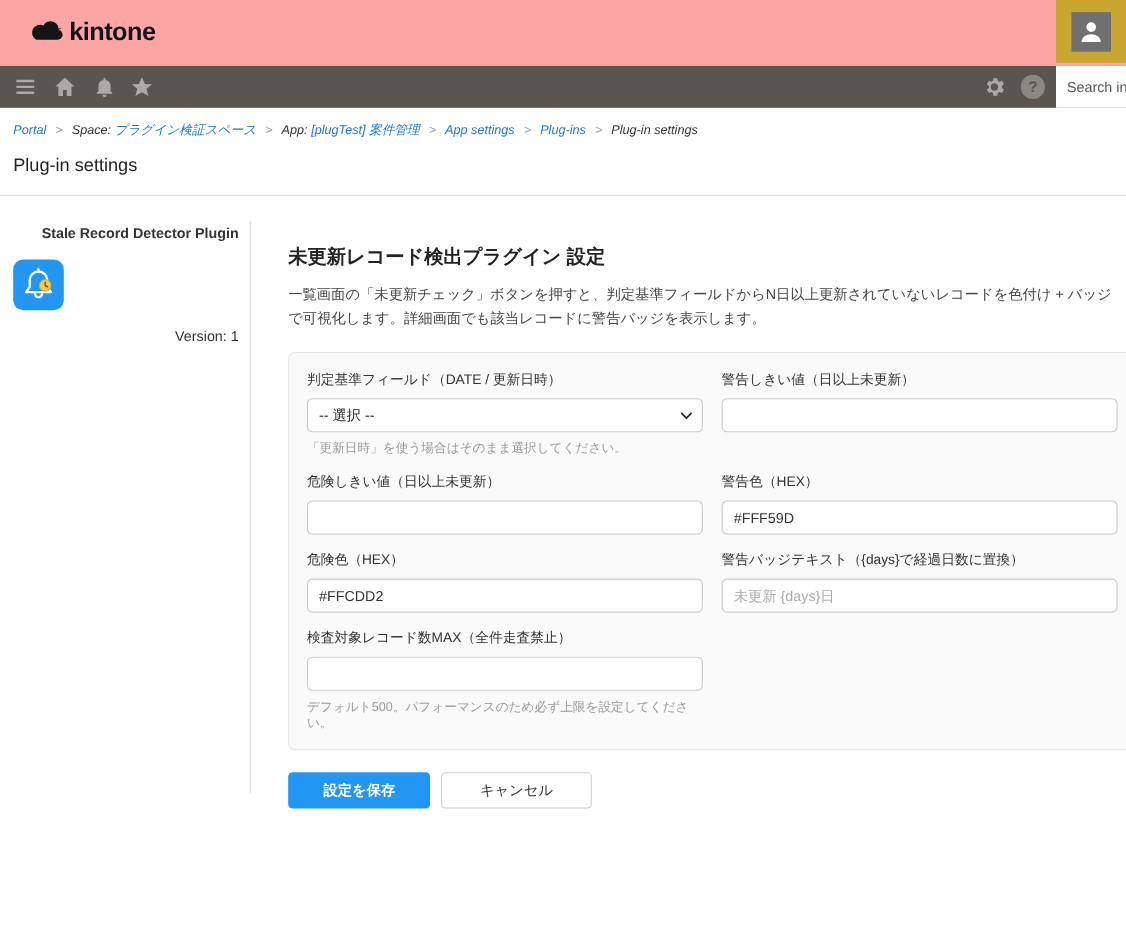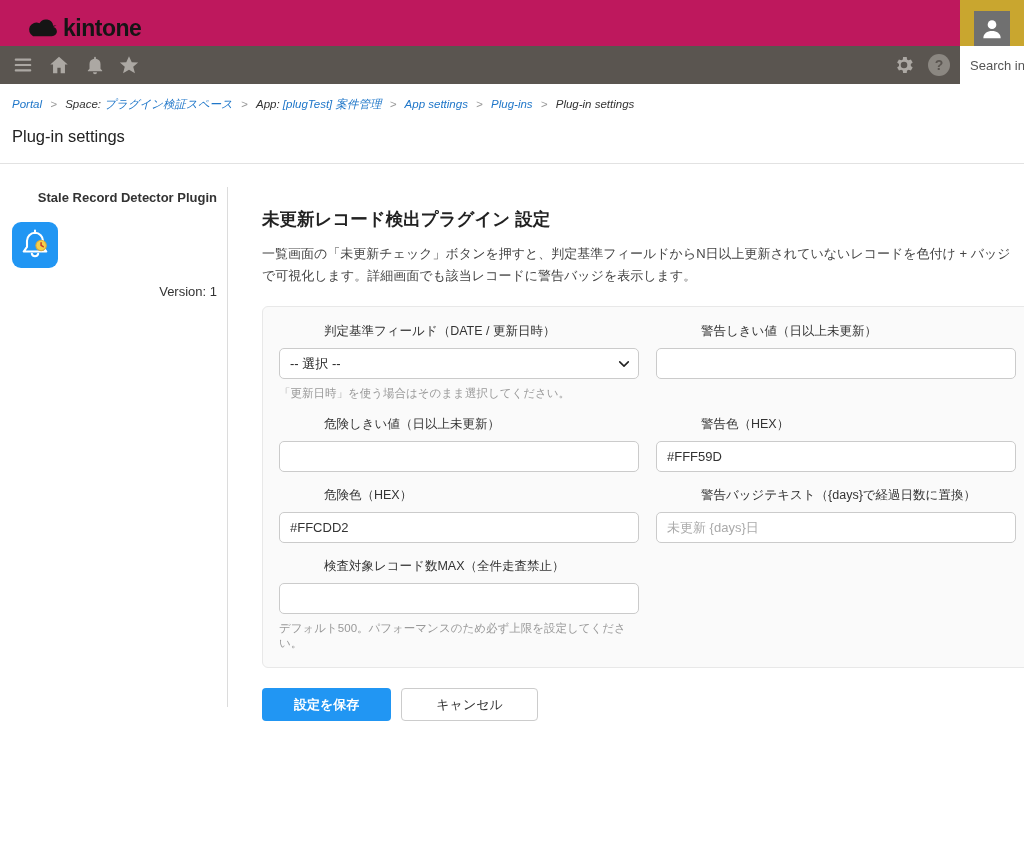--- a/index.html
+++ b/index.html
@@ -5,21 +5,21 @@
   * { box-sizing: border-box; }
   html, body { margin: 0; padding: 0; }
   body {
     width: 1024px; height: 853px; overflow: hidden;
     background: #fff;
     font-family: "Liberation Sans", "DejaVu Sans", sans-serif;
     color: #333;
   }
 
   
-  .header { position: relative; height: 46px; background: #be185d; }
+  .header { position: relative; height: 60px; background: #fca5a5; }
   .logo { position: absolute; left: 26px; top: 15px; display: flex; align-items: center; gap: 3px; cursor: pointer; }
   .logo svg { width: 34px; height: 25px; fill: #151515; }
   .logo-text { font-size: 23px; font-weight: bold; color: #151515; letter-spacing: -0.5px; }
   .user-area { position: absolute; right: 0; top: 0; width: 64px; height: 57px; background: #C9A62F;
                display: flex; align-items: center; justify-content: center; cursor: pointer; }
   .avatar { width: 36px; height: 36px; background: #707070; display: flex; align-items: center; justify-content: center; }
   .avatar svg { width: 26px; height: 26px; fill: #fff; }
 
   
   .navbar { position: relative; height: 38px; background: #5A5550; }
@@ -56,21 +56,21 @@
 
   .main { margin-left: 262px; padding-top: 35px; width: 794px; }
   .main-title { margin: 0; font-size: 17.5px; font-weight: bold; color: #222; }
   .main-desc { margin-top: 12px; width: 752px; font-size: 13px; line-height: 1.7; color: #444; }
 
   
   .panel { margin-top: 19px; width: 794px; background: #FAFAFA; border: 1px solid #E8E8E8;
            border-radius: 6px; padding: 16px; }
   .form-grid { display: grid; grid-template-columns: 360px 360px; column-gap: 17px; row-gap: 15px;
                align-items: start; }
-  .field label { display: block; font-size: 12.5px; color: #333; margin-bottom: 8px; margin-left: 45px; }
+  .field label { display: block; font-size: 12.5px; color: #333; margin-bottom: 8px; }
   .field input[type="text"] { width: 360px; height: 31px; border: 1px solid #CBCBCB; border-radius: 5px;
                background: #fff; padding: 12px 10px; font-size: 13px; color: #333; outline: none;
                font-family: inherit; }
   .field input::placeholder { color: #AAA; opacity: 1; }
   .select-wrap { position: relative; width: 360px; }
   .select-wrap select { width: 360px; height: 31px; border: 1px solid #CBCBCB; border-radius: 5px;
                background: #fff; padding: 0 26px 0 10px; font-size: 13px; color: #222;
                appearance: none; -webkit-appearance: none; outline: none; font-family: inherit; }
   .select-wrap .chev { position: absolute; right: 9px; top: 10px; width: 12px; height: 12px;
                pointer-events: none; }

